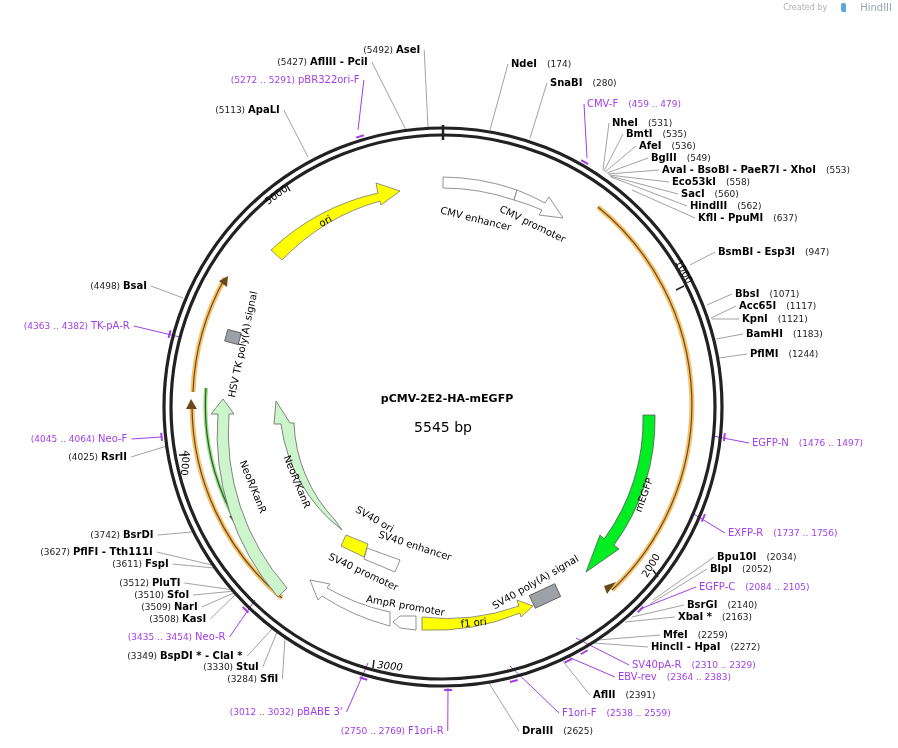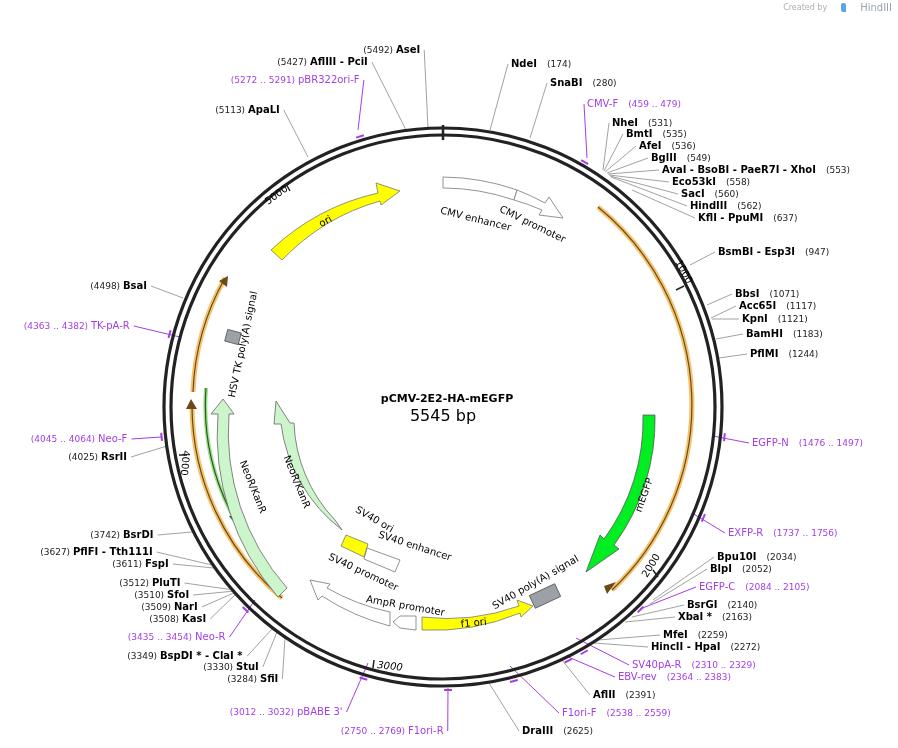--- a/index.html
+++ b/index.html
@@ -3,21 +3,21 @@
 <meta charset="utf-8">
 <style>
   html, body { margin:0; padding:0; background:#ffffff; }
   body { width:898px; height:748px; overflow:hidden; position:relative; font-family:"DejaVu Sans", sans-serif; }
   #map { position:absolute; left:0; top:0; width:898px; height:748px; }
   .credit { position:absolute; right:6px; top:2px; font-size:8px; color:#b0b0b0; display:flex; align-items:center; gap:14px; }
   .credit .brand { color:#9aa4b0; font-size:10px; }
   .credit .logo { width:5px; height:9px; background:#5aa7e0; border-radius:2px 2px 0 2px; display:inline-block; }
   .title { position:absolute; left:443px; top:392px; transform:translateX(-50%); text-align:center; }
   .title .name { font-weight:bold; font-size:11px; color:#000;padding-left:8px; }
-  .title .len { font-size:16px; color:#000; margin-top:1px; }
+  .title .len { font-size:14px; color:#000; margin-top:14px; }
   text { font-family:"DejaVu Sans", sans-serif; }
   .enz { font-size:10px; font-weight:bold; fill:#000; }
   .pos { font-size:9px; fill:#222; }
   .primer { font-size:10px; fill:#a33ee6; }
   .ppos { font-size:9px; fill:#a33ee6; }
   .feat-label { font-size:10px; fill:#000; }
 </style>
 </head>
 <body>
 

